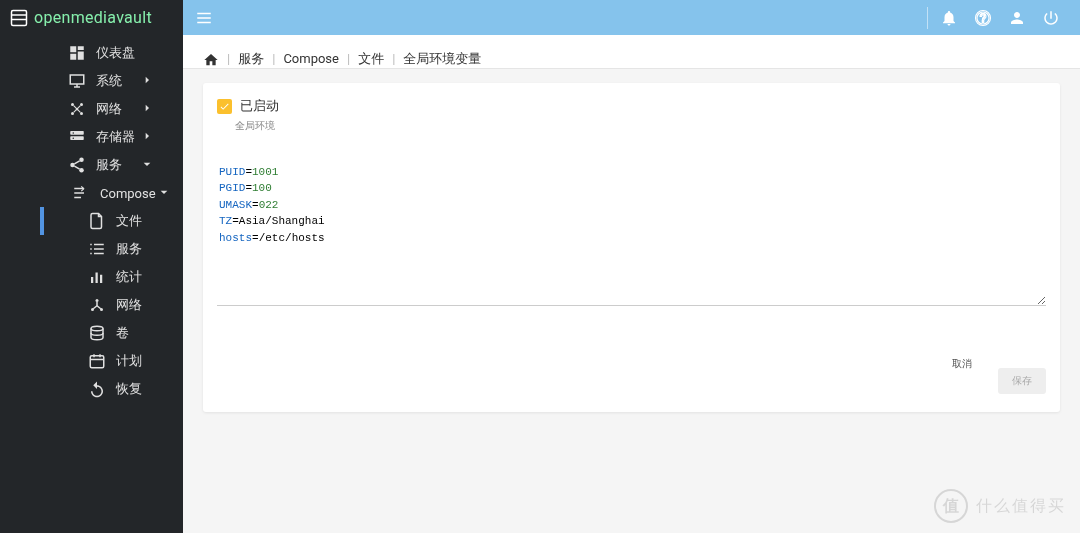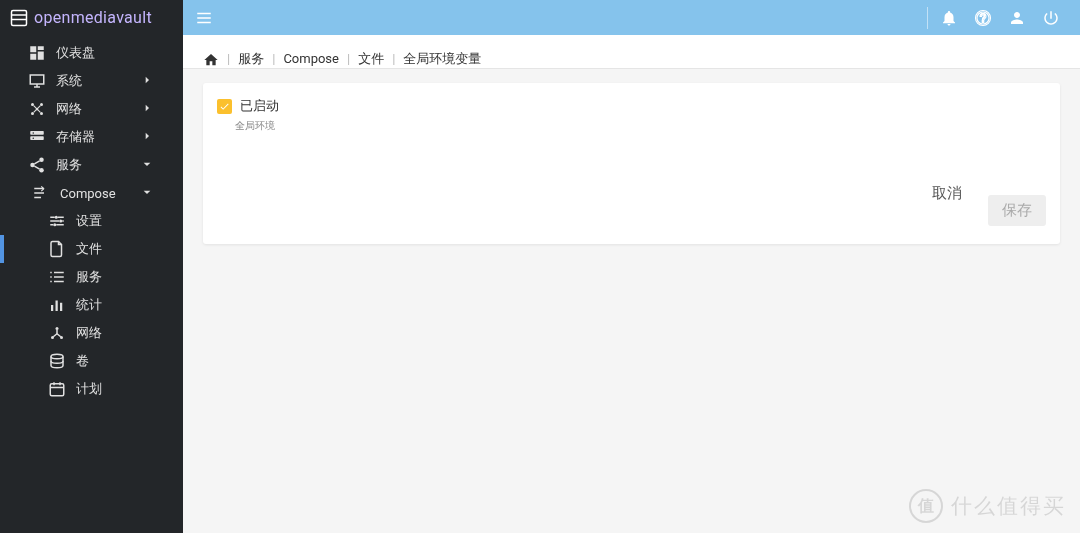--- a/index.html
+++ b/index.html
@@ -5,24 +5,24 @@
 * { margin: 0; padding: 0; box-sizing: border-box; }
 body { font-family: -apple-system, BlinkMacSystemFont, "Segoe UI", Roboto, sans-serif; font-size: 13px; background: #f5f5f5; width: 1080px; height: 533px; overflow: hidden; position: relative; }
 
 .layout { display: flex; height: 100%; }
 
 .sidebar { width: 183px; background: #232629; color: #e0e0e0; display: flex; flex-direction: column; overflow-y: auto; flex-shrink: 0; }
 .sidebar::-webkit-scrollbar { width: 6px; }
 
 .brand { height: 35px; display: flex; align-items: center; padding: 0 10px; background: #232629; }
 .brand-icon { width: 18px; height: 18px; margin-right: 6px; display: inline-flex; }
-.brand-text { font-size: 16px; font-weight: 400; letter-spacing: 0.3px; color: #c4b5fd; }
+.brand-text { font-size: 16px; font-weight: 400; letter-spacing: 0.3px; color: #86efac; }
 
 .nav { list-style: none; padding-top: 4px; }
-.nav-item { display: flex; align-items: center; height: 28px; padding: 0 28px; cursor: pointer; }
+.nav-item { display: flex; align-items: center; height: 28px; padding: 0 28px; cursor: pointer; margin-left: 40px; }
 .nav-item.child { padding-left: 32px; }
 .nav-item.gchild { padding-left: 48px; }
 .nav-item .icon { width: 18px; height: 18px; margin-right: 10px; display: inline-flex; align-items: center; justify-content: center; fill: #e0e0e0; flex-shrink: 0; }
 .nav-item .label { flex: 1; font-size: 13px; }
 .nav-item .expand { width: 16px; height: 16px; fill: #e0e0e0; }
 .nav-item.active { position: relative; }
 .nav-item.active::before { content: ""; position: absolute; left: 0; top: 0; bottom: 0; width: 4px; background: #5294e2; }
 
 .main { flex: 1; display: flex; flex-direction: column; min-width: 0; }
 
@@ -46,27 +46,27 @@
 .check-row .chk-label { font-size: 13px; color: #333; }
 
 .field-label { font-size: 10px; color: #888; margin-bottom: 8px; margin-left: 18px; }
 
 .editor { width: 100%; height: 165px; border: none; border-bottom: 1px solid #ccc; font-family: "Courier New", monospace; font-size: 11px; line-height: 1.5; padding: 6px 2px; resize: vertical; outline: none; overflow: auto; white-space: pre; }
 .editor .k { color: #1565c0; }
 .editor .n { color: #2e7d32; }
 .editor .t { color: #000; }
 
 .actions { display: flex; justify-content: flex-end; gap: 12px; margin-top: 28px; }
-.btn { padding: 6px 14px; border-radius: 3px; font-size: 15px; cursor: pointer; border: none; background: transparent; }
+.btn { padding: 6px 14px; border-radius: 3px; font-size: 10px; cursor: pointer; border: none; background: transparent; }
 .btn.cancel { color: #555; }
 .btn.save { background: #eee; color: #aaa; cursor: not-allowed; margin-top: 34px; }
 
 .watermark { position: absolute; right: 14px; bottom: 10px; display: flex; align-items: center; opacity: 0.12; pointer-events: none; }
 .watermark .wm-circle { width: 34px; height: 34px; border: 2px solid #000; border-radius: 50%; display: flex; align-items: center; justify-content: center; font-size: 16px; font-weight: bold; margin-right: 8px; }
-.watermark .wm-text { font-size: 21px; font-weight: normal; letter-spacing: 2px; }
+.watermark .wm-text { font-size: 16px; font-weight: normal; letter-spacing: 2px; }
 </style>
 </head>
 <body>
 
 <div class="layout">
   <aside class="sidebar">
     <div class="brand">
       <span class="brand-icon">
         <svg viewBox="0 0 24 24">
             <rect x="2" y="2" width="20" height="20" rx="2" fill="none" stroke="#fff" stroke-width="2"></rect>
@@ -145,31 +145,20 @@
             <svg viewBox="0 0 24 24" fill="currentColor" style="color:#e0e0e0">
               <path d="M3 6h13M3 12h13M3 18h9" stroke="currentColor" stroke-width="2" fill="none"></path>
               <path d="M18 14l4 4-4 4" stroke="currentColor" stroke-width="2" fill="none" transform="translate(-2,-8) scale(0.8)"></path>
             </svg>
           </span>
           <span class="label">Compose</span>
           <span><svg class="expand" viewBox="0 0 24 24">
               <path d="M7 10l5 5 5-5z"></path>
             </svg></span>
         </li>
-        <li class="nav-item gchild">
-          <span class="icon">
-            <svg viewBox="0 0 24 24" fill="currentColor" style="color:#e0e0e0">
-              <path d="M3 7h6M13 7h8M3 12h12M19 12h2M3 17h4M11 17h10" stroke="currentColor" stroke-width="2"></path>
-              <circle cx="11" cy="7" r="2"></circle>
-              <circle cx="17" cy="12" r="2"></circle>
-              <circle cx="9" cy="17" r="2"></circle>
-            </svg>
-          </span>
-          <span class="label">设置</span>
-        </li>
         <li class="nav-item gchild active">
           <span class="icon">
             <svg viewBox="0 0 24 24" fill="currentColor" style="color:#e0e0e0">
               <path d="M6 2h8l4 4v14a2 2 0 01-2 2H6a2 2 0 01-2-2V4a2 2 0 012-2z" fill="none" stroke="currentColor" stroke-width="2"></path>
               <path d="M14 2v4h4" fill="none" stroke="currentColor" stroke-width="2"></path>
             </svg>
           </span>
           <span class="label">文件</span>
         </li>
         <li class="nav-item gchild">
@@ -212,20 +201,28 @@
           <span class="label">卷</span>
         </li>
         <li class="nav-item gchild">
           <span class="icon">
             <svg viewBox="0 0 24 24" fill="currentColor" style="color:#e0e0e0">
               <rect x="3" y="5" width="18" height="16" rx="2" fill="none" stroke="currentColor" stroke-width="2"></rect>
               <path d="M3 10h18M8 3v4M16 3v4" stroke="currentColor" stroke-width="2"></path>
             </svg>
           </span>
           <span class="label">计划</span>
+        </li>
+        <li class="nav-item gchild">
+          <span class="icon">
+            <svg viewBox="0 0 24 24" fill="currentColor" style="color:#e0e0e0">
+              <path d="M12 5V2L7 7l5 5V9c3.31 0 6 2.69 6 6s-2.69 6-6 6-6-2.69-6-6H4c0 4.42 3.58 8 8 8s8-3.58 8-8-3.58-8-8-8z"></path>
+            </svg>
+          </span>
+          <span class="label">恢复</span>
         </li>
       </ul>
   </aside>
 
   <div class="main">
     <div class="topbar">
       <svg class="menu-toggle" viewBox="0 0 24 24">
           <path d="M3 6h18M3 12h18M3 18h18" stroke="#fff" stroke-width="2" fill="none"></path>
         </svg>
       <div class="spacer"></div>
@@ -256,20 +253,27 @@
       <div class="card">
         <div class="check-row">
           <span class="chk">
             <svg viewBox="0 0 24 24">
                 <path d="M9 16.17L4.83 12l-1.42 1.41L9 19 21 7l-1.41-1.41z"></path>
               </svg>
           </span>
           <span class="chk-label">已启动</span>
         </div>
         <div class="field-label">全局环境</div>
+        <div class="editor" id="editor" contenteditable="true" spellcheck="false" style="">
+<span class="k">PUID</span>=<span class="n">1001</span>
+<span class="k">PGID</span>=<span class="n">100</span>
+<span class="k">UMASK</span>=<span class="n">022</span>
+<span class="k">TZ</span>=<span class="t">Asia/Shanghai</span>
+<span class="k">hosts</span>=<span class="t">/etc/hosts</span>
+</div>
         <div class="actions">
           <button class="btn cancel">取消</button>
           <button class="btn save" disabled="">保存</button>
         </div>
       </div>
     </div>
   </div>
 </div>
 
 <div class="watermark">

